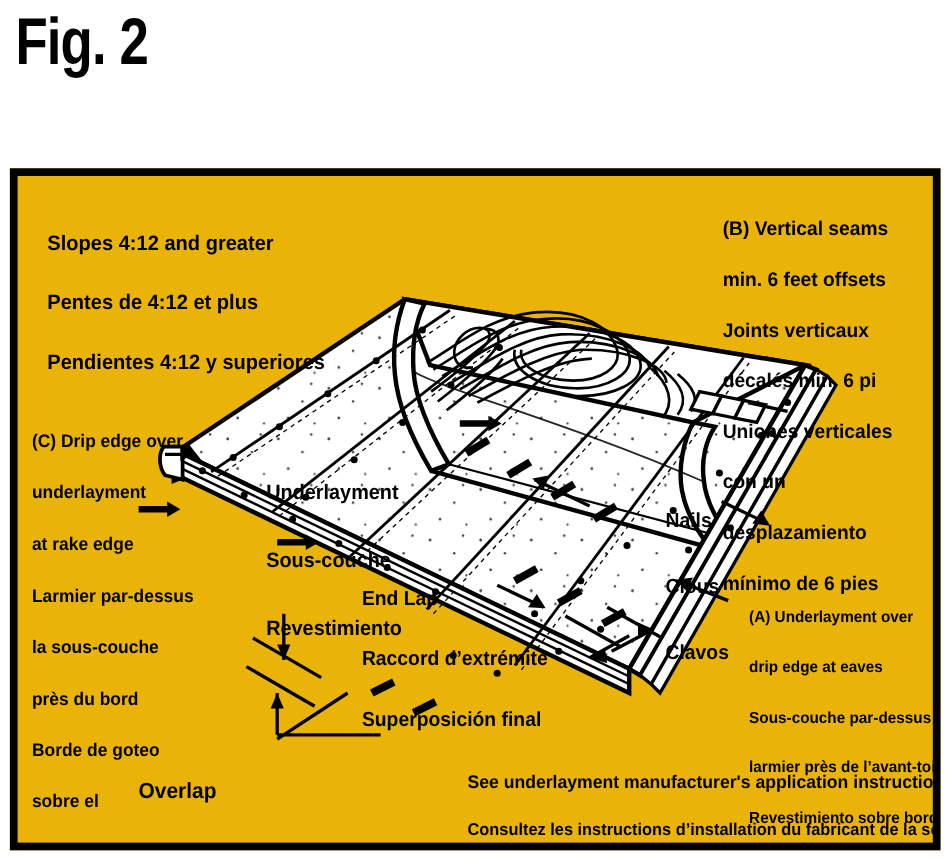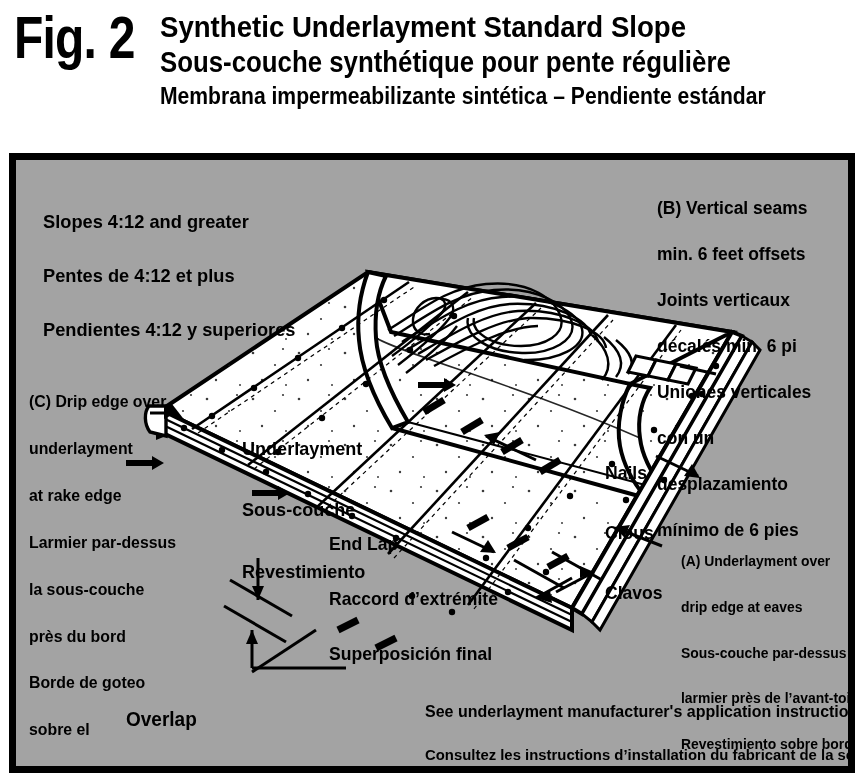--- a/index.html
+++ b/index.html
@@ -60,21 +60,21 @@
     transform: scaleX(0.88);
   }
 
   
   #figure-frame {
     position: absolute;
     left: 9px; top: 153px;
     width: 846px; height: 620px;
     border: 7px solid #000000;
     box-sizing: border-box;
-    background: #a3a3a3;
+    background: #eab308;
     overflow: hidden;
   }
   #diagram-canvas {
     position: absolute;
     left: 0; top: 0;
     width: 832px; height: 606px;
   }
   #diagram-canvas svg { display: block; }
 
   
@@ -148,25 +148,20 @@
     transform-origin: left top;
   }
   #note-en { font-size: 16.5px; line-height: 1.5; transform: scaleX(0.97); transform-origin: left top; display:block; white-space: nowrap;}
   #note-fr { font-size: 15.5px; line-height: 1.55; transform: scaleX(0.96); transform-origin: left top; display:block; white-space: nowrap;}
 </style>
 </head>
 <body>
 
 <div id="header">
   <div id="fig-number">Fig. 2</div>
-  <div id="title-stack">
-    <div class="title-line" id="title-en">Synthetic Underlayment Standard Slope</div>
-    <div class="title-line" id="title-fr">Sous-couche synthétique pour pente régulière</div>
-    <div class="title-line" id="title-es">Membrana impermeabilizante sintética – Pendiente estándar</div>
-  </div>
 </div>
 
 <div id="figure-frame">
 
   <div id="diagram-canvas">
   <svg width="832" height="606" viewBox="0 0 832 606" xmlns="http://www.w3.org/2000/svg">
     <defs>
       <pattern id="speck" width="46" height="46" patternUnits="userSpaceOnUse">
         <circle cx="7" cy="9" r="1.3" fill="#1a1a1a"></circle>
         <circle cx="29" cy="21" r="1.1" fill="#1a1a1a"></circle>

